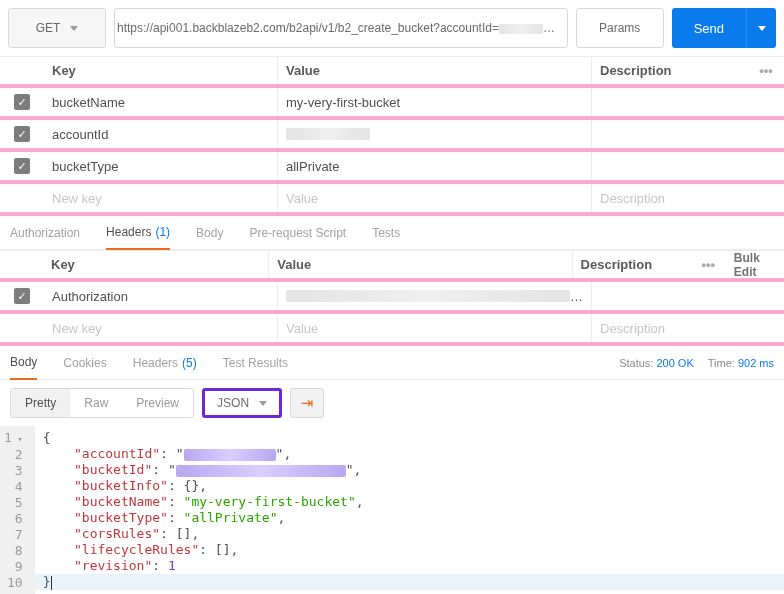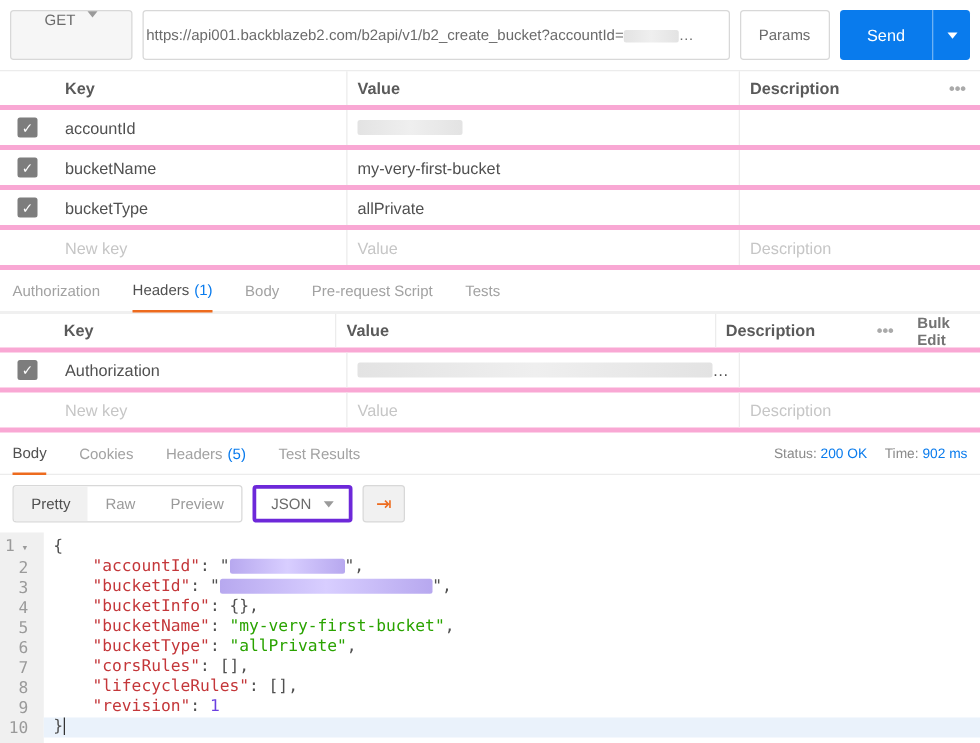--- a/index.html
+++ b/index.html
@@ -1,22 +1,22 @@
 <!DOCTYPE html>
 <html><head>
 <meta charset="utf-8">
 <style>
   * { box-sizing: border-box; margin: 0; padding: 0; }
   body { font-family: -apple-system, BlinkMacSystemFont, "Segoe UI", Helvetica, Arial, sans-serif; font-size: 13px; color: #505050; background: #fff; width: 784px; }
   .top { display: flex; padding: 8px; gap: 8px; }
-  .method { display: flex; justify-content: center; gap: 10px; width: 98px; height: 40px; background: #f6f6f6; border: 1px solid #d8d8d8; border-radius: 3px; color: #6b6b6b; font-size: 12px; cursor: pointer; }
+  .method { display: flex; align-items: center; justify-content: center; gap: 10px; width: 98px; height: 40px; background: #f6f6f6; border: 1px solid #d8d8d8; border-radius: 3px; color: #6b6b6b; font-size: 12px; cursor: pointer; }
   .url { flex: 1; height: 40px; border: 1px solid #d8d8d8; border-radius: 3px; padding: 0 2px; font-size: 12px; color: #6b6b6b; display: flex; align-items: center; cursor: text; overflow: hidden; }
   .url-text { white-space: nowrap; }
   .redact { display: inline-block; background: #e1e1e1; background: linear-gradient(90deg,#e3e3e3,#efefef,#e3e3e3); border-radius: 2px; vertical-align: middle; }
-  .params-btn { height: 40px; width: 72px; border: 1px solid #d8d8d8; border-radius: 3px; background: #fff; display: flex; align-items: center; justify-content: center; font-size: 12px; color: #6b6b6b; cursor: pointer; }
+  .params-btn { height: 40px; width: 88px; border: 1px solid #d8d8d8; border-radius: 3px; background: #fff; display: flex; align-items: center; justify-content: center; font-size: 12px; color: #6b6b6b; cursor: pointer; }
   .send-wrap { display: flex; }
   .send-btn { height: 40px; padding: 0 22px; background: #097bed; color: #fff; border-radius: 3px 0 0 3px; display: flex; align-items: center; font-size: 13px; cursor: pointer; }
   .send-dd { height: 40px; width: 30px; background: #097bed; border-left: 1px solid #2a8ff0; border-radius: 0 3px 3px 0; display: flex; align-items: center; justify-content: center; cursor: pointer; }
   .chev { width: 0; height: 0; border-left: 4px solid transparent; border-right: 4px solid transparent; }
   .chev.dng { border-top: 5px solid #9a9a9a; }
   .chev.dnw { border-top: 5px solid #fff; }
 
   .table { width: 100%; }
   .row { display: flex; border-bottom: 4px solid #f9a8d4; font-size: 13px; height: 32px; }
   .row.head { color: #5a5a5a; font-weight: 600; border-top: 1px solid #ececec; }
@@ -85,32 +85,32 @@
     <div class="cell chk"></div>
     <div class="cell k">Key</div>
     <div class="cell v">Value</div>
     <div class="cell d">Description</div>
     <div class="cell extra">•••</div>
   </div>
   <div class="row">
     <div class="cell chk">
         <span class="checkbox checkmark"></span>
       </div>
+    <div class="cell k">bucketName</div>
+    <div class="cell v">my-very-first-bucket</div>
+    <div class="cell d"></div>
+  </div>
+  <div class="row">
+    <div class="cell chk">
+        <span class="checkbox checkmark"></span>
+      </div>
     <div class="cell k">accountId</div>
     <div class="cell v">
         <span class="redact" style="width:84px;height:12px"></span>
       </div>
-    <div class="cell d"></div>
-  </div>
-  <div class="row">
-    <div class="cell chk">
-        <span class="checkbox checkmark"></span>
-      </div>
-    <div class="cell k">bucketName</div>
-    <div class="cell v">my-very-first-bucket</div>
     <div class="cell d"></div>
   </div>
   <div class="row">
     <div class="cell chk">
         <span class="checkbox checkmark"></span>
       </div>
     <div class="cell k">bucketType</div>
     <div class="cell v">allPrivate</div>
     <div class="cell d"></div>
   </div>

